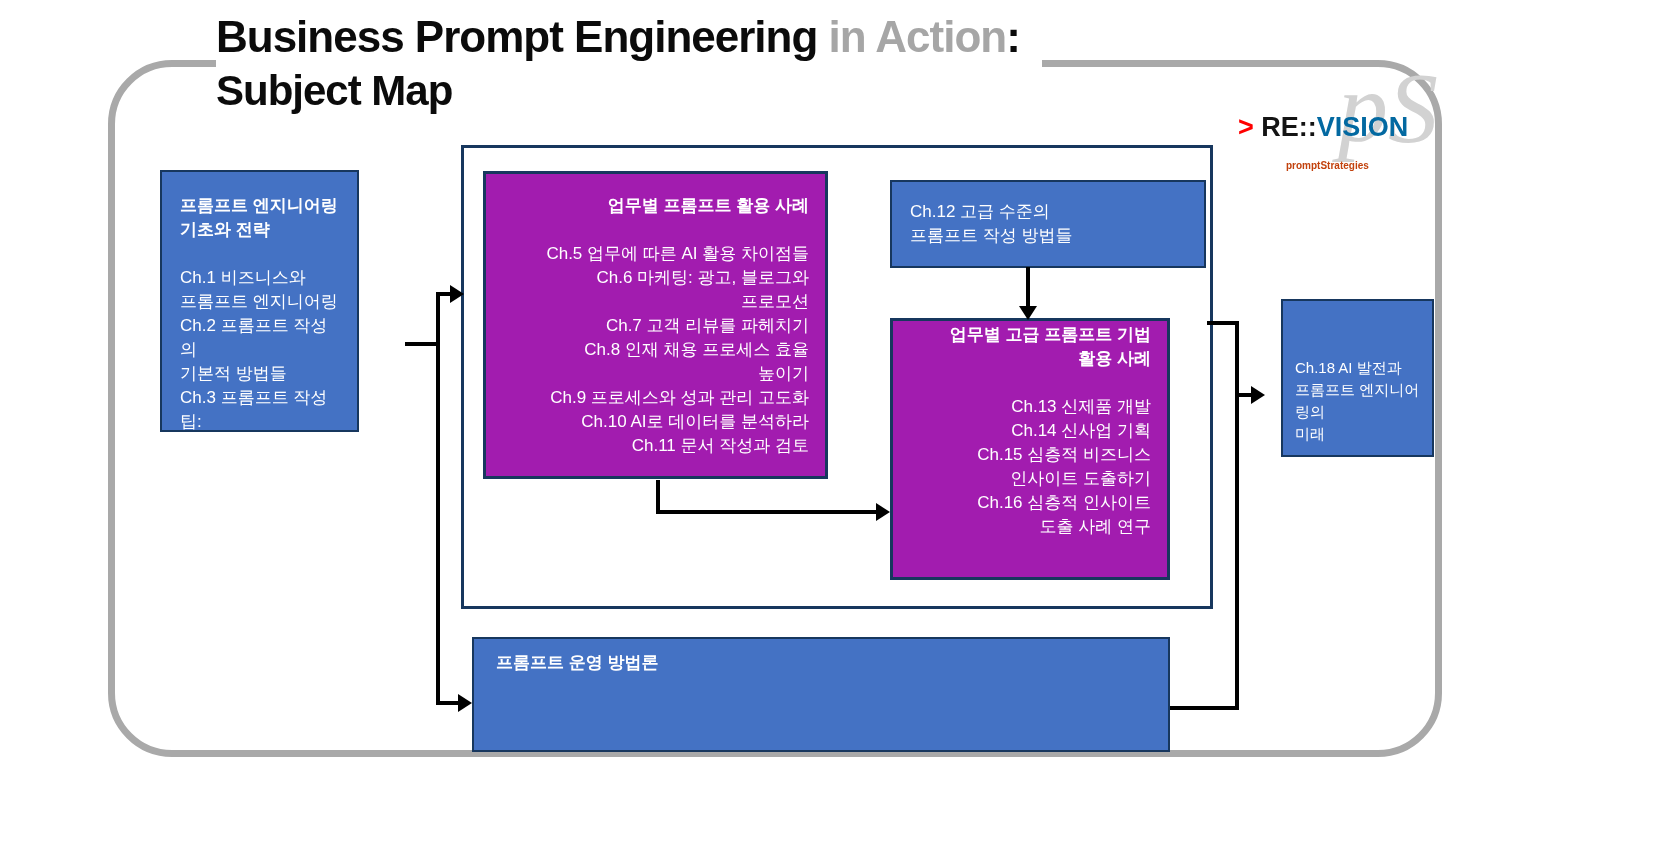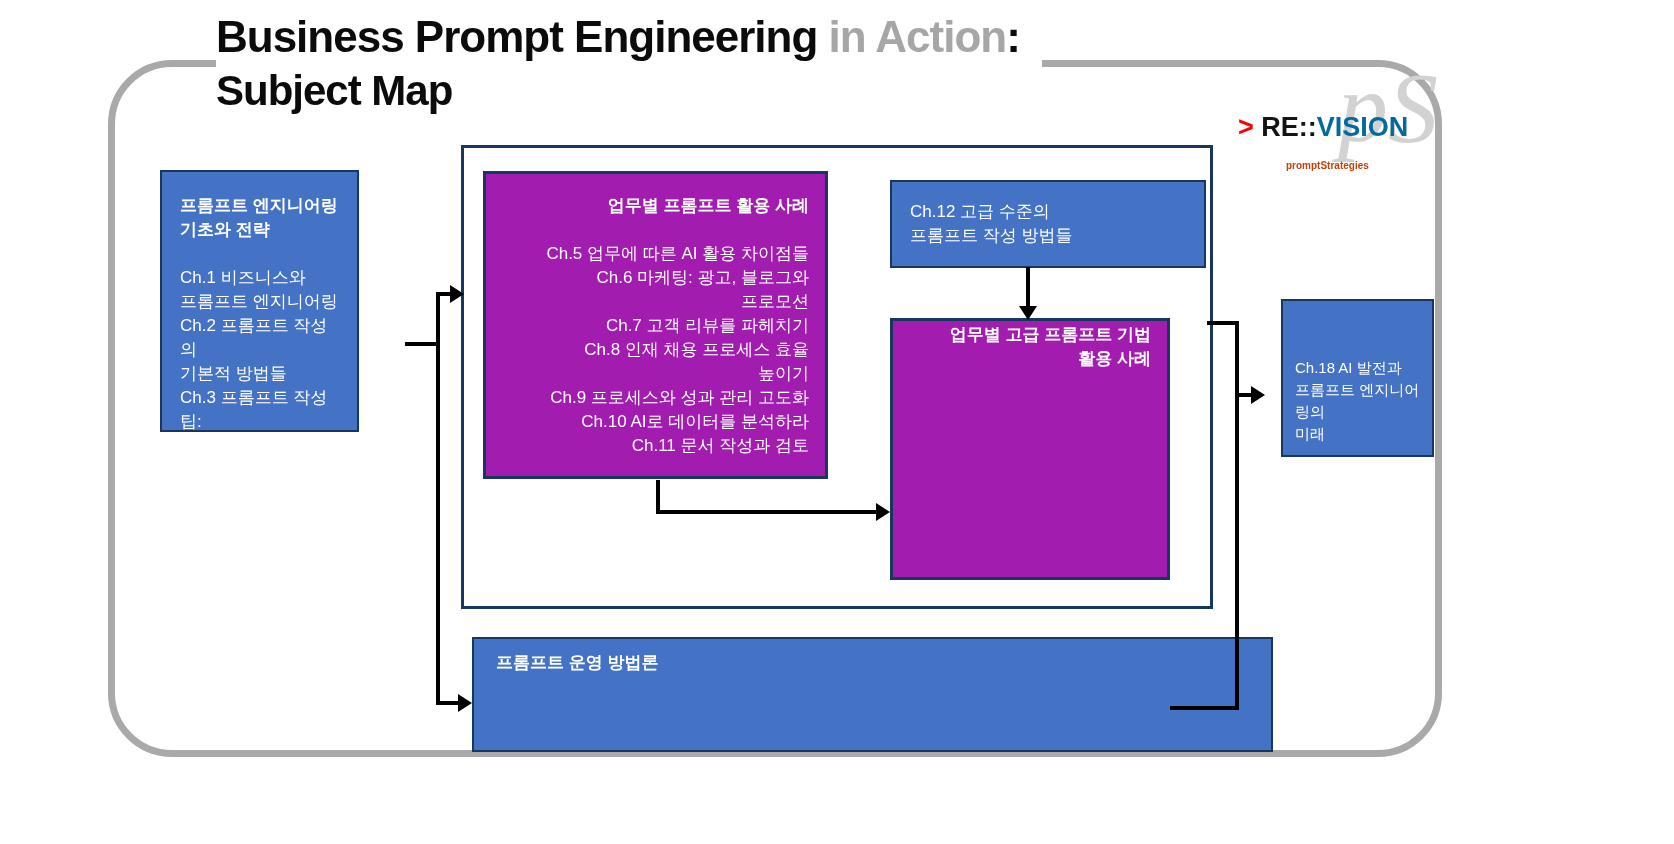--- a/index.html
+++ b/index.html
@@ -45,21 +45,21 @@
   .box-usecases .box-title{margin-bottom:24px;}
 
   .box-ch12{left:890px;top:180px;width:316px;height:88px;padding:18px 18px;font-size:17px;line-height:24px;}
 
   .box-advanced{left:890px;top:318px;width:280px;height:262px;padding:2px 16px;font-size:17px;line-height:24px;}
   .box-advanced .box-title{margin-bottom:24px;}
 
   .box-future{left:1265px;top:299px;width:153px;height:158px;padding:10px 12px;font-size:15px;line-height:22px;
               display:flex;align-items:flex-end;margin-left:16px;}
 
-  .box-operations{left:472px;top:637px;width:801px;height:115px;padding:12px 22px;font-size:17px;line-height:24px;}
+  .box-operations{left:472px;top:637px;width:698px;height:115px;padding:12px 22px;font-size:17px;line-height:24px;}
   .box-operations .box-title{margin-bottom:22px;}
 
   
   .hline,.vline{position:absolute;background:#000000;z-index:5;}
   .arrow-right{position:absolute;width:0;height:0;border-top:9px solid transparent;
                border-bottom:9px solid transparent;border-left:14px solid #000000;z-index:5;}
   .arrow-down{position:absolute;width:0;height:0;border-left:9px solid transparent;
               border-right:9px solid transparent;border-top:14px solid #000000;z-index:5;}
 </style>
 </head>
@@ -105,20 +105,26 @@
   </div>
 
   <div class="box box-blue box-ch12">
     <div class="box-body">Ch.12 고급 수준의
 프롬프트 작성 방법들</div>
   </div>
 
   <div class="box box-cyan box-advanced">
     <div class="box-title">업무별 고급 프롬프트 기법
 활용 사례</div>
+    <div class="box-body">Ch.13 신제품 개발
+Ch.14 신사업 기획
+Ch.15 심층적 비즈니스
+인사이트 도출하기
+Ch.16 심층적 인사이트
+도출 사례 연구</div>
   </div>
 
   <div class="box box-blue box-future">
     <div class="box-body">Ch.18 AI 발전과
 프롬프트 엔지니어링의
 미래</div>
   </div>
 
   <div class="box box-blue box-operations">
     <div class="box-title">프롬프트 운영 방법론</div>

